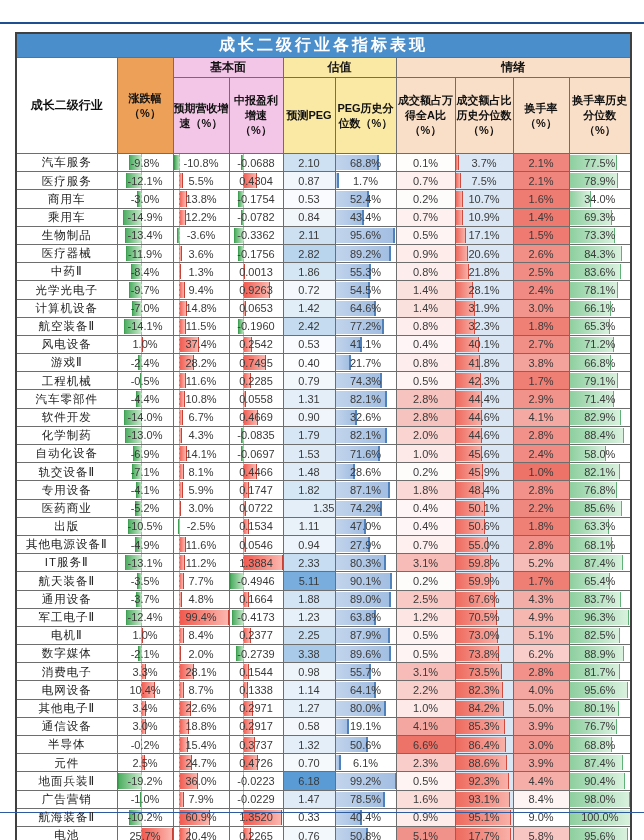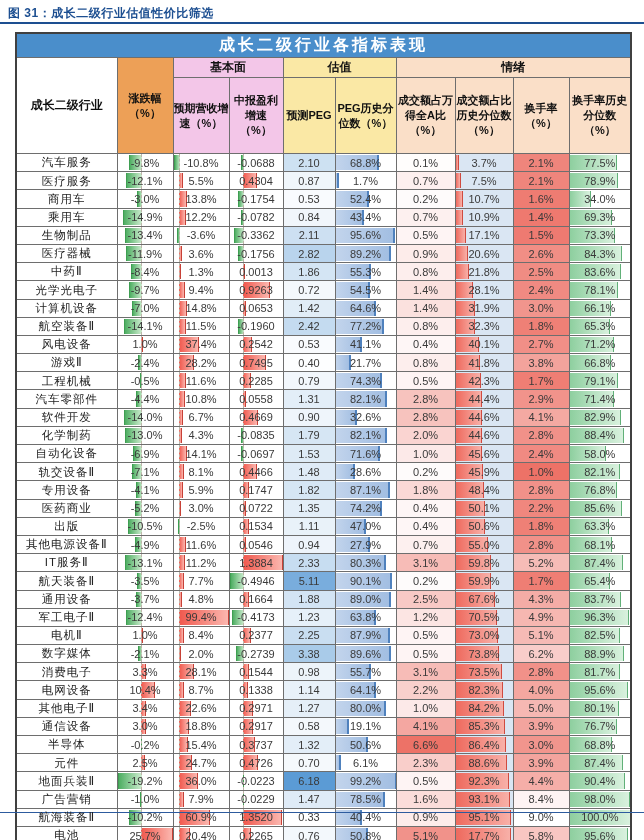--- a/index.html
+++ b/index.html
@@ -35,21 +35,20 @@
   .axisline{position:absolute;top:0;bottom:0;width:0;border-left:1px dashed #bdb5a9;z-index:1;}
 
   .footer-rule{position:absolute;left:0;top:812px;width:644px;height:1px;background:var(--footer-blue,#2d5b9e);}
   .source{position:absolute;left:8px;top:817px;width:632px;font-size:9.5px;font-style:italic;color:var(--footer-blue,#2d5b9e);letter-spacing:.2px;white-space:nowrap;}
 </style>
 </head>
 <body>
 
 <div class="page">
 
-  <div class="caption">图 31：成长二级行业估值性价比筛选</div>
   <div class="caption-rule"></div>
 
   <table class="main">
     <colgroup>
       <col style="width:101px">
         <col style="width:56px">
         <col style="width:56px">
         <col style="width:54px">
       <col style="width:52px">
         <col style="width:61px">
@@ -307,21 +306,21 @@
           <td style="background-color: rgba(236, 106, 95, 0.26);"><span class="txt">1.8%</span></td>
           <td class="bg-blue"><div class="bar bar-redh" style="left: 0px; width: 48.4%;"></div><span class="txt">48.4%</span></td>
           <td style="background-color: rgba(236, 106, 95, 0.737);"><span class="txt">2.8%</span></td>
           <td><div class="bar bar-greenh" style="left: 0px; width: 76.8%;"></div><span class="txt">76.8%</span></td>
         </tr>
         <tr>
           <td class="name"><span class="txt">医药商业</span></td>
           <td><div class="axisline" style="left: 42.7617%;"></div><div class="bar bar-neg" style="left: 31.1804%; width: 11.5813%;"></div><span class="txt">-5.2%</span></td>
           <td><div class="axisline" style="left: 9.80036%;"></div><div class="bar bar-pos" style="left: 9.80036%; width: 2.72232%;"></div><span class="txt">3.0%</span></td>
           <td><div class="axisline" style="left: 26.2666%;"></div><div class="bar bar-pos" style="left: 26.2666%; width: 3.83431%;"></div><span class="txt">0.0722</span></td>
-          <td style="background-color: rgba(91, 155, 213, 0.173);"><span class="txt">1.35</span></td>
+          <td style="background-color: rgba(91, 155, 213, 0.173); text-align: right;"><span class="txt">1.35</span></td>
           <td><div class="bar bar-blueh" style="left: 0px; width: 74.2%;"></div><span class="txt">74.2%</span></td>
           <td style="background-color: rgba(236, 106, 95, 0.06);"><span class="txt">0.4%</span></td>
           <td class="bg-blue"><div class="bar bar-redh" style="left: 0px; width: 50.1%;"></div><span class="txt">50.1%</span></td>
           <td style="background-color: rgba(236, 106, 95, 0.808);"><span class="txt">2.2%</span></td>
           <td><div class="bar bar-greenh" style="left: 0px; width: 85.6%;"></div><span class="txt">85.6%</span></td>
         </tr>
         <tr>
           <td class="name"><span class="txt">出版</span></td>
           <td><div class="axisline" style="left: 42.7617%;"></div><div class="bar bar-neg" style="left: 19.3764%; width: 23.3853%;"></div><span class="txt">-10.5%</span></td>
           <td><div class="axisline" style="left: 9.80036%;"></div><div class="bar bar-neg" style="left: 7.53176%; width: 2.2686%;"></div><span class="txt">-2.5%</span></td>

